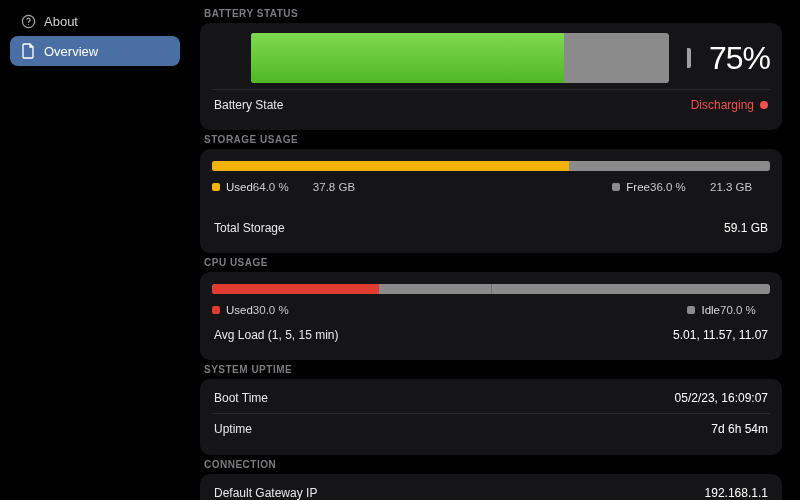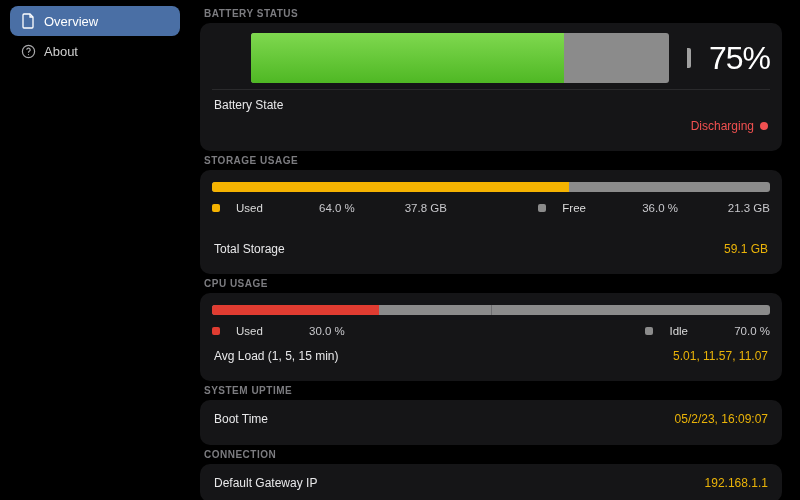--- a/index.html
+++ b/index.html
@@ -21,66 +21,66 @@
   
   .battery-row { display: flex; align-items: center; gap: 18px; margin-left: 39px; }
   .battery-shell { flex: 1; height: 50px; background: #8b8b8b; border-radius: 3px; position: relative; overflow: hidden; }
   .battery-fill { height: 100%; background: linear-gradient(#7fd84f, #4fb824); }
   .battery-cap { width: 4px; height: 20px; background: #a0a0a0; border-radius: 0 2px 2px 0; }
   .battery-pct { font-size: 32px; font-weight: 300; letter-spacing: -1px; color:#fff; }
 
   .row { display: flex; justify-content: space-between; align-items: flex-start; padding: 8px 2px; font-size: 12px; }
   .row + .row, .subrow + .row { border-top: 1px solid #2a2a2c; }
   .row .lab { color: #e8e8ea; }
-  .row .val { color: #eab308; }
-  .discharge { color: #f05050; display: flex; align-items: center; gap: 6px; margin-top: 21px; }
+  .row .val { color: #ffffff; }
+  .discharge { color: #f05050; display: flex; align-items: center; gap: 6px; }
   .dot { width: 8px; height: 8px; border-radius: 50%; background: #f05050; display: inline-block; }
 
   .bar { height: 10px; border-radius: 3px; background: #8b8b8b; overflow: hidden; margin: 2px 0 6px 0; position: relative; }
   .bar-fill { height: 100%; }
   .bar-fill.orange { background: #f5b301; }
   .bar-fill.red { background: #e03c31; }
   .bar-mark { position:absolute; top:0; bottom:0; width:1px; background:#6e6e70; }
 
   .legend { display: flex; align-items: center; font-size: 11.5px; color: #dcdcdc; padding: 4px 0 0 0; }
-  .legend .seg { display: flex; align-items: center; gap: 16px; }
+  .legend .seg { display: flex; align-items: center; gap: 6px; }
   .sq { width: 8px; height: 8px; border-radius: 2px; display: inline-block; }
   .sq.orange { background: #f5b301; }
   .sq.red { background: #e03c31; }
   .sq.gray { background: #8b8b8b; }
   .legend .gap { flex: 1; }
-  .legend .num { color:#c8c8cc; min-width:50px; text-align:right;margin-left:32px; }
+  .legend .num { color:#c8c8cc; min-width:50px; text-align:left; }
   .legend .num.w { min-width:60px; }
 
   .val-blue { color: #6fa3e0; }
 
   svg { display:block; }
 </style>
 </head>
 <body>
 
 <div class="sidebar">
-  <div class="side-item selected">
-    <span class="icon">
-      <svg width="14" height="16" viewBox="0 0 14 16" fill="none" stroke="#fff" stroke-width="1.3">
-        <path d="M3 1h6l3 3v10a1 1 0 0 1-1 1H3a1 1 0 0 1-1-1V2a1 1 0 0 1 1-1z"></path>
-        <path d="M9 1v3h3"></path>
-      </svg>
-    </span>
-    <span class="label">Overview</span>
-  </div>
   <div class="side-item">
     <span class="icon">
       <svg width="15" height="15" viewBox="0 0 16 16" fill="none" stroke="#a8a8aa" stroke-width="1.3">
         <circle cx="8" cy="8" r="6.5"></circle>
         <path d="M6.2 6.2a1.8 1.8 0 1 1 2.6 1.6c-.6.4-.8.8-.8 1.4"></path>
         <circle cx="8" cy="11.3" r="0.6" fill="#a8a8aa" stroke="none"></circle>
       </svg>
     </span>
     <span class="label">About</span>
+  </div>
+  <div class="side-item selected">
+    <span class="icon">
+      <svg width="14" height="16" viewBox="0 0 14 16" fill="none" stroke="#fff" stroke-width="1.3">
+        <path d="M3 1h6l3 3v10a1 1 0 0 1-1 1H3a1 1 0 0 1-1-1V2a1 1 0 0 1 1-1z"></path>
+        <path d="M9 1v3h3"></path>
+      </svg>
+    </span>
+    <span class="label">Overview</span>
   </div>
 </div>
 
 <div class="main">
 
   <div class="section-title">Battery Status</div>
   <div class="panel">
     <div class="battery-row">
       <div class="battery-shell">
         <div class="battery-fill" id="battery-fill" style="width: 75%;"></div>
@@ -147,20 +147,24 @@
       <span class="val">5.01, 11.57, 11.07</span>
     </div>
   </div>
 
   <div class="section-title">System Uptime</div>
   <div class="panel" style="padding-top:4px;padding-bottom:11px;">
     <div class="row">
       <span class="lab">Boot Time</span>
       <span class="val">05/2/23, 16:09:07</span>
     </div>
+    <div class="row">
+      <span class="lab">Uptime</span>
+      <span class="val">7d 6h 54m</span>
+    </div>
   </div>
 
   <div class="section-title">Connection</div>
   <div class="panel" style="padding-top:4px;padding-bottom:4px;">
     <div class="row">
       <span class="lab">Default Gateway IP</span>
       <span class="val val-blue">192.168.1.1</span>
     </div>
 
   </div>

